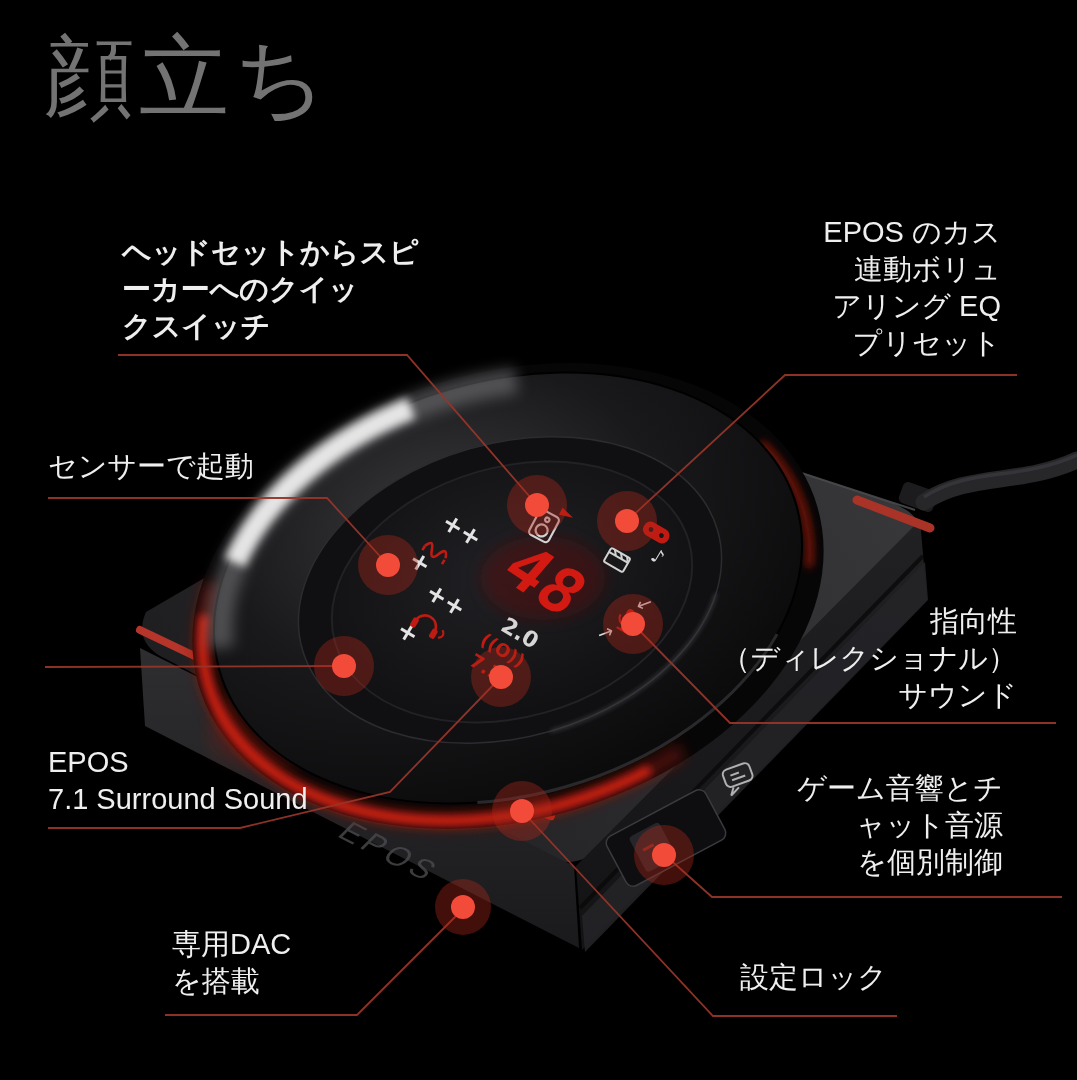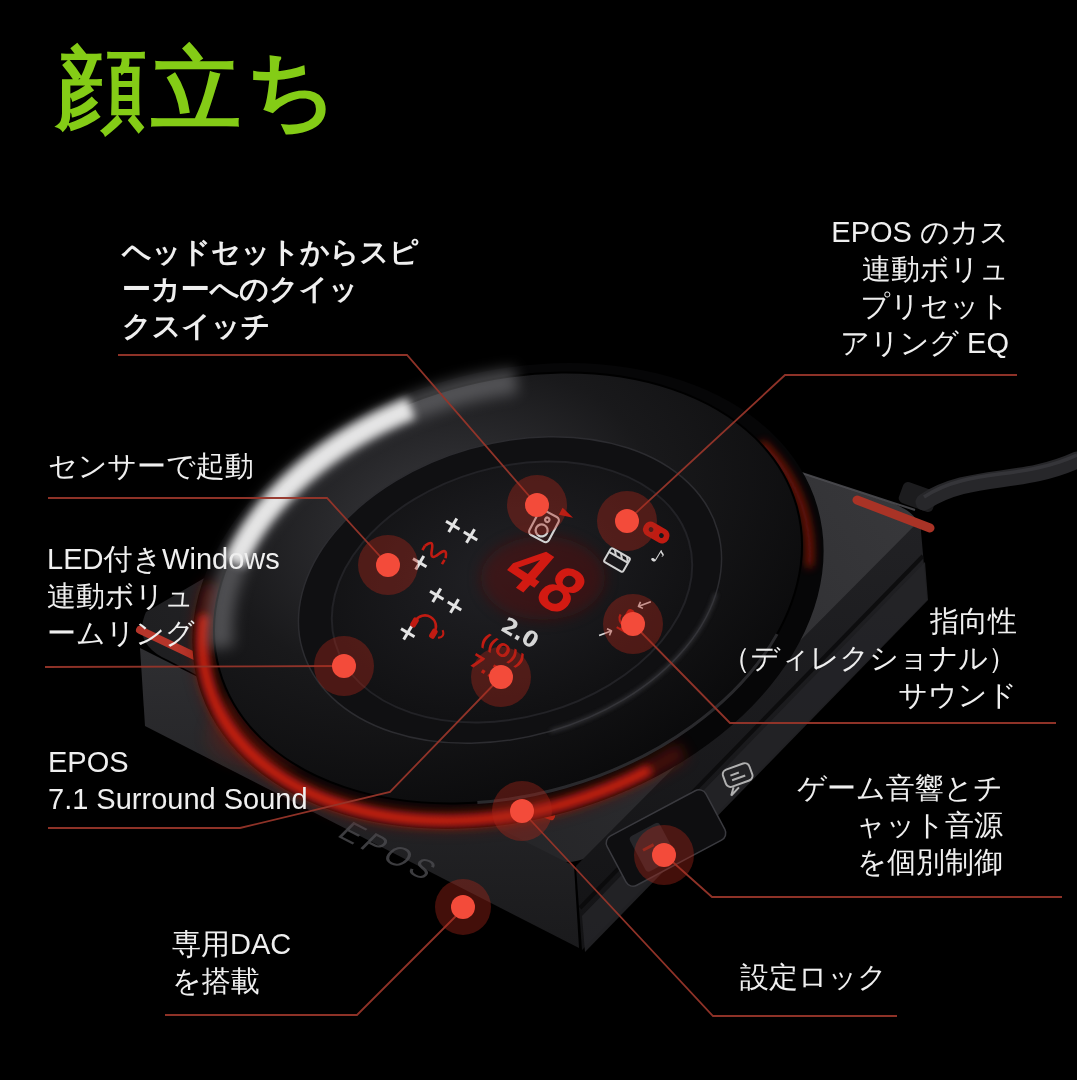--- a/index.html
+++ b/index.html
@@ -1,25 +1,25 @@
 <!DOCTYPE html>
 <html><head>
 <meta charset="utf-8">
 <style>
   html,body{margin:0;padding:0;background:#000;}
   .stage{position:relative;width:1077px;height:1080px;background:#000;overflow:hidden;
          font-family:"Liberation Sans","DejaVu Sans",sans-serif;}
   .stage svg{position:absolute;left:0;top:0;}
-  .title{position:absolute;left:44px;top:28px;margin:12px;color:#84cc16;font-size:90px;
-         font-weight:700;letter-spacing:5px;line-height:1.1;}
+  .title{position:absolute;left:44px;top:28px;margin:0;color:#737373;font-size:90px;
+         font-weight:400;letter-spacing:5px;line-height:1.1;}
   .callout{position:absolute;color:#efefef;font-size:29px;line-height:37px;font-weight:400;}
   .callout span{display:block;white-space:nowrap;}
   .r{text-align:right;}
   #co-headset{left:122px;top:234px;font-weight:bold;}
-  #co-eq{right:68px;top:214px;}
+  #co-eq{right:76px;top:214px;}
   #co-sensor{left:48px;top:448px;}
   #co-ring{left:47px;top:541px;}
   #co-directional{right:60px;top:603px;}
   #co-surround{left:48px;top:744px;}
   #co-gamechat{right:74px;top:770px;}
   #co-dac{left:165px;top:926px;margin-left:7px;}
   #co-lock{left:740px;top:959px;}
 </style>
 </head>
 <body>
@@ -224,33 +224,28 @@
 
 <div class="callout" id="co-headset">
   <span>ヘッドセットからスピ</span>
   <span>ーカーへのクイッ</span>
   <span>クスイッチ</span>
 </div>
 
 <div class="callout r" id="co-eq">
   <span>EPOS のカス</span>
   <span>連動ボリュ</span>
+  <span>アリング EQ</span>
   <span>プリセット</span>
-  <span>アリング EQ</span>
 </div>
 
 <div class="callout" id="co-sensor">
   <span>センサーで起動</span>
 </div>
 
-<div class="callout" id="co-ring">
-  <span>LED付きWindows</span>
-  <span>連動ボリュ</span>
-  <span>ームリング</span>
-</div>
 
 <div class="callout r" id="co-directional">
   <span>指向性</span>
   <span>（ディレクショナル）</span>
   <span>サウンド</span>
 </div>
 
 <div class="callout" id="co-surround">
   <span>EPOS</span>
   <span>7.1 Surround Sound</span>

